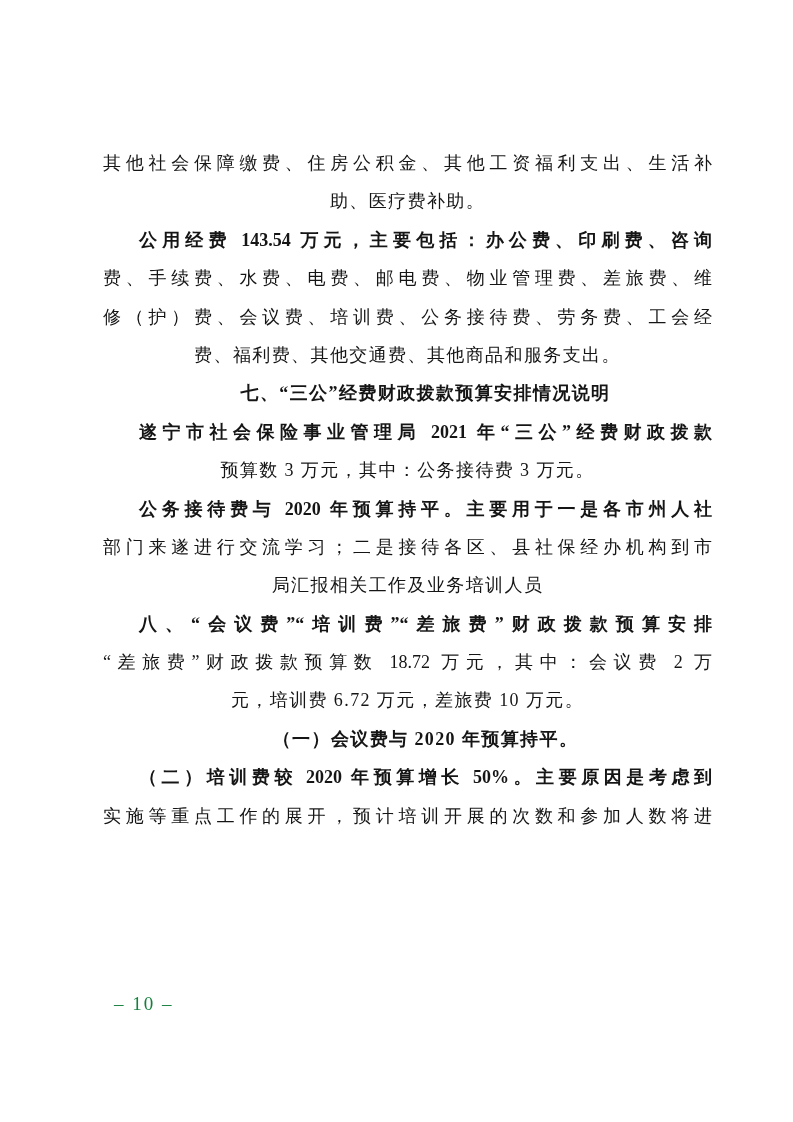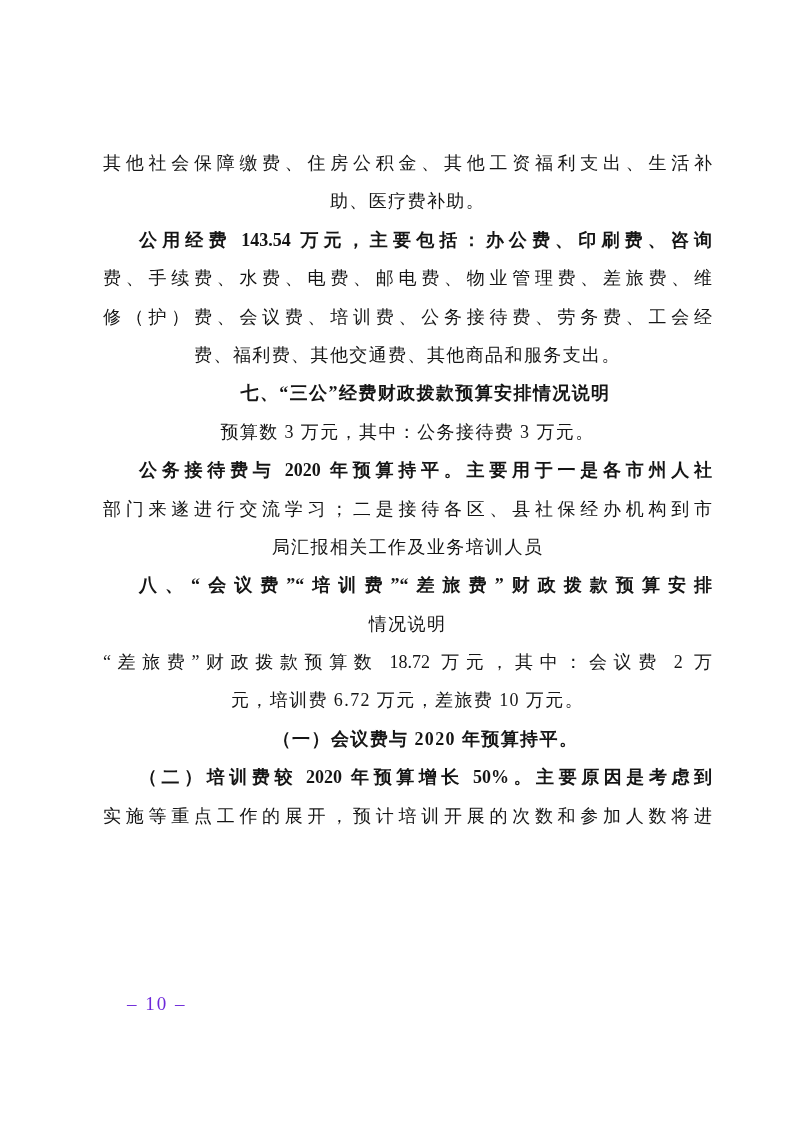--- a/index.html
+++ b/index.html
@@ -38,47 +38,47 @@
     text-align: justify;
     text-align-last: justify;
     text-justify: inter-ideograph;
   }
   .line.indent {
     text-indent: 2em;
     font-weight: bold;
   }
   .page-number {
     position: absolute;
-    left: 127px;
+    left: 114px;
     top: 991px;
     font-size: 19px;
     line-height: 26px;
     letter-spacing: 2px;
-    color: #6d28d9;
+    color: #15803d;
   }
 </style>
 </head>
 <body>
 
 <div class="page">
 
   <div class="text-block">
     <div class="line fill">其他社会保障缴费、住房公积金、其他工资福利支出、生活补</div>
     <div class="line">助、医疗费补助。</div>
     <div class="line indent fill">公用经费 143.54 万元，主要包括：办公费、印刷费、咨询</div>
     <div class="line fill">费、手续费、水费、电费、邮电费、物业管理费、差旅费、维</div>
     <div class="line fill">修（护）费、会议费、培训费、公务接待费、劳务费、工会经</div>
     <div class="line">费、福利费、其他交通费、其他商品和服务支出。</div>
     <div class="line indent">七、“三公”经费财政拨款预算安排情况说明</div>
+    <div class="line indent fill">遂宁市社会保险事业管理局 2021 年“三公”经费财政拨款</div>
     <div class="line">预算数 3 万元，其中：公务接待费 3 万元。</div>
     <div class="line indent fill">公务接待费与 2020 年预算持平。主要用于一是各市州人社</div>
     <div class="line fill">部门来遂进行交流学习；二是接待各区、县社保经办机构到市</div>
     <div class="line">局汇报相关工作及业务培训人员</div>
     <div class="line indent fill">八、“会议费”“培训费”“差旅费”财政拨款预算安排</div>
-    <div class="line">情况说明</div>
     <div class="line fill">“差旅费”财政拨款预算数 18.72 万元，其中：会议费 2 万</div>
     <div class="line">元，培训费 6.72 万元，差旅费 10 万元。</div>
     <div class="line indent">（一）会议费与 2020 年预算持平。</div>
     <div class="line indent fill">（二）培训费较 2020 年预算增长 50%。主要原因是考虑到</div>
     <div class="line fill">实施等重点工作的展开，预计培训开展的次数和参加人数将进</div>
   </div>
 
   <div class="page-number">– 10 –</div>
 
 </div>

